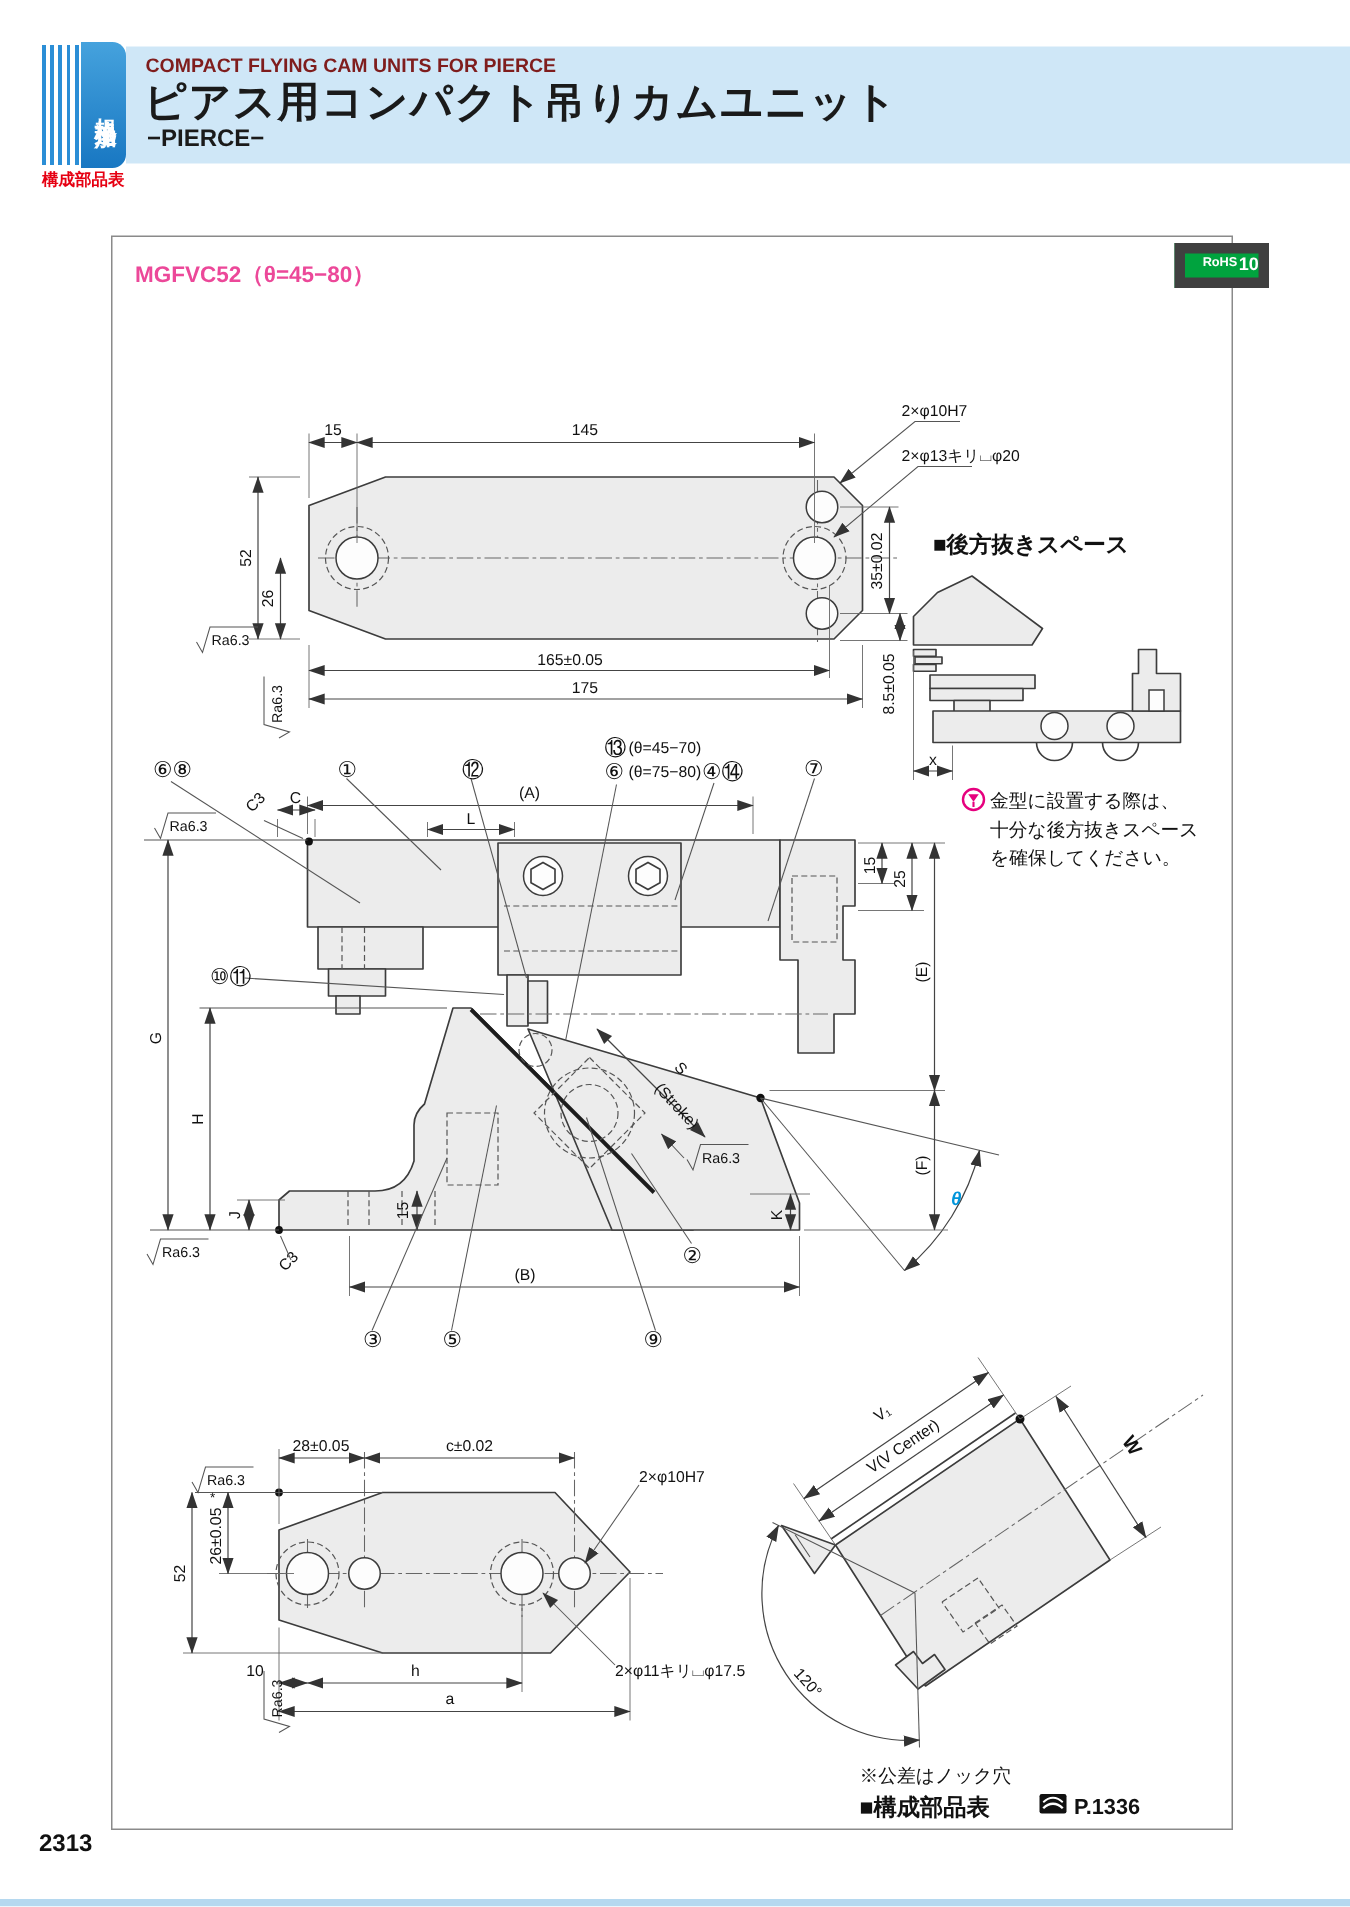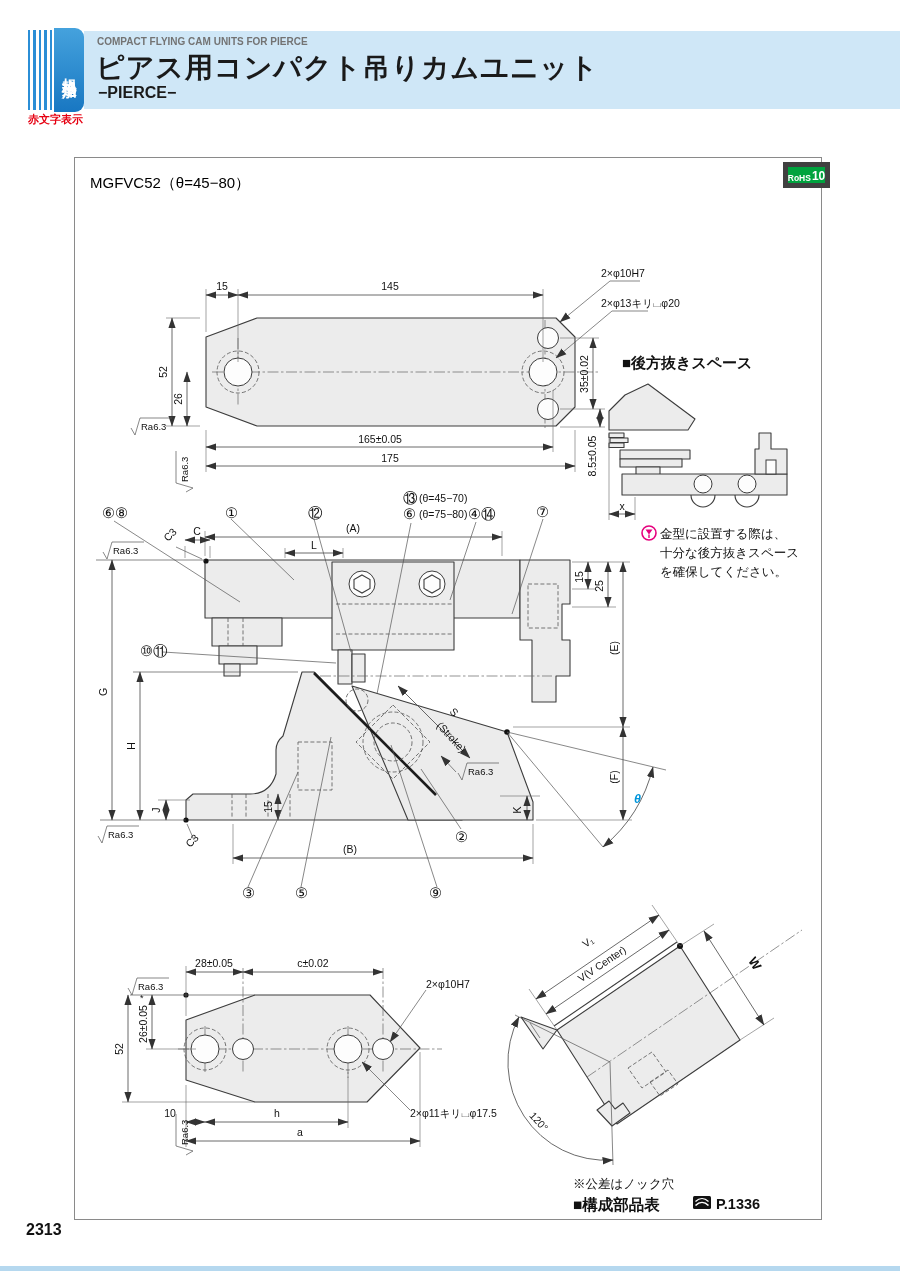--- a/index.html
+++ b/index.html
@@ -3,28 +3,28 @@
 <meta charset="utf-8">
 <style>
   html,body{margin:0;padding:0;background:#ffffff;}
   body{width:900px;height:1271px;position:relative;font-family:"Liberation Sans",sans-serif;overflow:hidden;}
   .abs{position:absolute;}
   
   #stripes{left:28px;top:30px;width:26px;height:80px;background:repeating-linear-gradient(90deg,#2b8ed6 0 2.5px,#ffffff 2.5px 5.5px);}
   #kikaku-tab{left:54px;top:28px;width:30px;height:84px;background:linear-gradient(180deg,#45a2dd 0%,#1877c2 100%);border-radius:0 9px 9px 0;display:flex;align-items:center;justify-content:center;}
   #kikaku-tab span{writing-mode:vertical-rl;color:#fff;font-weight:bold;font-size:15px;letter-spacing:2px;}
   #banner{left:84px;top:31px;width:816px;height:78px;background:#cfe7f7;}
-  #title-en{left:97px;top:36px;font-size:10px;font-weight:bold;color:#737373;}
+  #title-en{left:97px;top:36px;font-size:13px;font-weight:bold;color:#7f1d1d;}
   #title-ja{left:96px;top:49px;font-size:28px;font-weight:bold;color:#1a1a1a;letter-spacing:1px;}
   #subtitle{left:98px;top:84px;font-size:16px;font-weight:bold;color:#1a1a1a;}
   #red-note{left:28px;top:112px;font-size:11px;font-weight:bold;color:#e60012;}
   
   #frame{left:74px;top:157px;width:746px;height:1061px;border:1.5px solid #8a8a8a;background:#fff;}
-  #section-title{left:90px;top:174px;font-size:15px;font-weight:normal;color:#000000;}
-  #rohs{left:783px;top:162px;width:37px;height:16px;background:#00a33e;border:5px solid #404040;color:#fff;display:flex;align-items:flex-end;justify-content:center;gap:1px;}
+  #section-title{left:90px;top:174px;font-size:15px;font-weight:bold;color:#ec4899;}
+  #rohs{left:783px;top:162px;width:37px;height:16px;background:#00a33e;border:7px solid #404040;color:#fff;display:flex;align-items:flex-start;justify-content:center;gap:1px;padding-left:12px;}
   #rohs .r1{font-size:8.5px;font-weight:bold;}
   #rohs .r2{font-size:12px;font-weight:bold;}
   #page-number{left:26px;top:1221px;font-size:16px;font-weight:bold;color:#111;}
   #bottom-rule{left:0;top:1266px;width:900px;height:5px;background:#b5d8ef;}
   
   svg text{font-family:"Liberation Sans",sans-serif;fill:#111;}
   .ol{fill:#ececec;stroke:#3c3c3c;stroke-width:1.1;stroke-linejoin:round;}
   .wh{fill:#fdfdfd;stroke:#3c3c3c;stroke-width:1;}
   .ln{stroke:#3c3c3c;stroke-width:1.1;fill:none;}
   .thick{stroke:#1c1c1c;stroke-width:2.6;fill:none;}
@@ -44,21 +44,21 @@
 <body>
 
 <div class="abs" id="stripes"></div>
 <div class="abs" id="kikaku-tab">
   <span>規格追加</span>
 </div>
 <div class="abs" id="banner"></div>
 <div class="abs" id="title-en">COMPACT FLYING CAM UNITS FOR PIERCE</div>
 <div class="abs" id="title-ja">ピアス用コンパクト吊りカムユニット</div>
 <div class="abs" id="subtitle">−PIERCE−</div>
-<div class="abs" id="red-note">赤文字表示</div>
+<div class="abs" id="red-note">構成部品表</div>
 
 <div class="abs" id="frame"></div>
 <div class="abs" id="section-title">MGFVC52（θ=45−80）</div>
 <div class="abs" id="rohs">
   <span class="r1">RoHS</span>
   <span class="r2">10</span>
 </div>
 <div class="abs" id="page-number">2313</div>
 <div class="abs" id="bottom-rule"></div>
 

